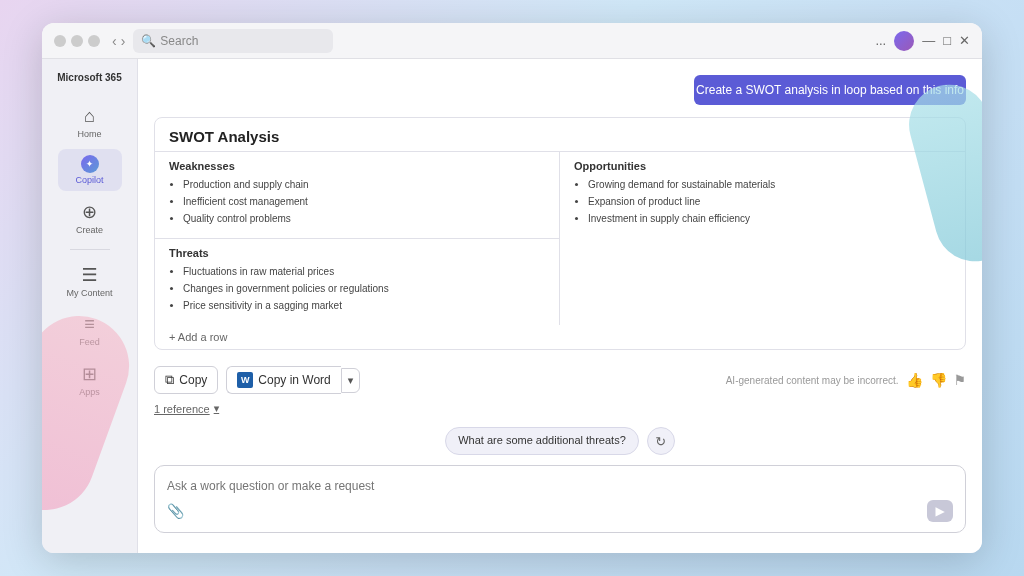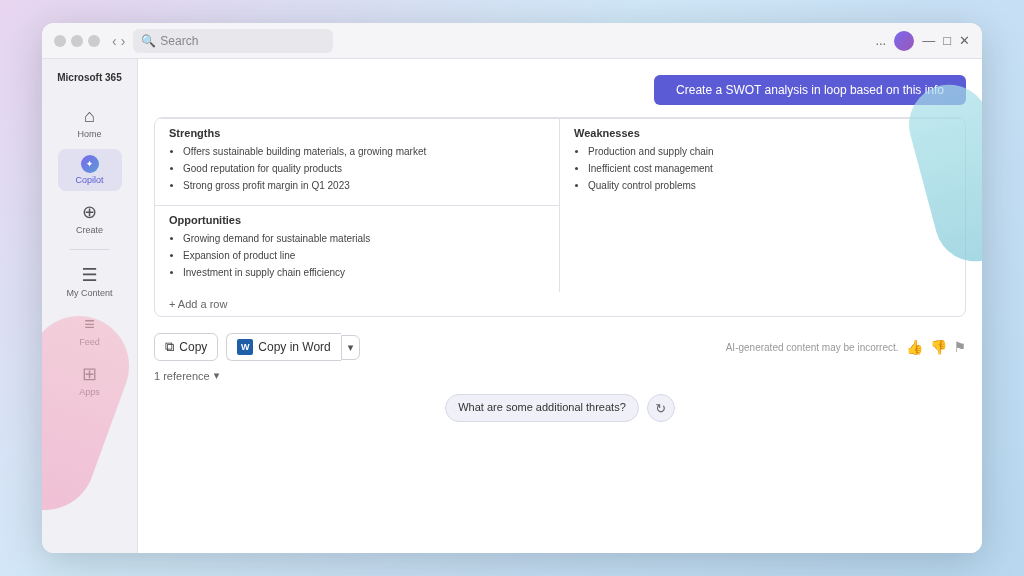--- a/index.html
+++ b/index.html
@@ -120,21 +120,21 @@
     .top-action {
       display: flex;
       justify-content: flex-end;
       margin-bottom: 12px;
     }
     .swot-create-btn {
       background: #5b5bd6;
       color: white;
       border: none;
       border-radius: 6px;
-      padding: 8px 22px;
+      padding: 8px 2px;
       font-size: 12px;
       cursor: pointer;
       font-weight: 500;
     }
 
     
     .swot-container {
       background: white;
       border: 1px solid #e0e0e8;
       border-radius: 8px;
@@ -249,20 +249,21 @@
 
     
     .reference-bar {
       font-size: 11px;
       color: #666;
       padding: 2px 0;
       display: flex;
       align-items: center;
       gap: 4px;
       cursor: pointer;
+      text-decoration: underline;
     }
 
     
     .suggestions-area {
       display: flex;
       gap: 8px;
       justify-content: center;
       padding: 10px 0 6px;
     }
     .suggestion-chip {
@@ -449,50 +450,51 @@
       </div>
     </div>
 
     <div class="content-area">
 
       <div class="top-action">
         <button class="swot-create-btn">Create a SWOT analysis in loop based on this info</button>
       </div>
 
       <div class="swot-container">
+        <div class="swot-title">SWOT Analysis</div>
 
         <div class="swot-grid">
 
-          <div class="swot-cell">
-            <div class="swot-cell-title">Strengths</div>
-            <ul>
-              <li>Offers sustainable building materials, a growing market</li>
-              <li>Good reputation for quality products</li>
-              <li>Strong gross profit margin in Q1 2023</li>
-            </ul>
-          </div>
 
           <div class="swot-cell">
             <div class="swot-cell-title">Weaknesses</div>
             <ul>
               <li>Production and supply chain</li>
               <li>Inefficient cost management</li>
               <li>Quality control problems</li>
             </ul>
           </div>
 
           <div class="swot-cell">
             <div class="swot-cell-title">Opportunities</div>
             <ul>
               <li>Growing demand for sustainable materials</li>
               <li>Expansion of product line</li>
               <li>Investment in supply chain efficiency</li>
             </ul>
           </div>
 
+          <div class="swot-cell">
+            <div class="swot-cell-title">Threats</div>
+            <ul>
+              <li>Fluctuations in raw material prices</li>
+              <li>Changes in government policies or regulations</li>
+              <li>Price sensitivity in a sagging market</li>
+            </ul>
+          </div>
         </div>
 
         <div class="add-row">+ Add a row</div>
       </div>
 
       <div class="action-bar">
         <button class="action-btn">
           <span class="btn-icon">⧉</span>
           <span>Copy</span>
         </button>
@@ -517,16 +519,25 @@
       <div class="reference-bar">
         <span>1 reference</span>
         <span>▾</span>
       </div>
 
       <div class="suggestions-area">
         <div class="suggestion-chip">What are some additional threats?</div>
         <div class="refresh-btn">↻</div>
       </div>
 
+      <div class="input-area">
+        <input class="input-field" type="text" placeholder="Ask a work question or make a request" style="">
+        <div class="input-actions">
+          <span class="attach-icon">📎</span>
+          <button class="send-btn">
+            <span>▶</span>
+          </button>
+        </div>
+      </div>
 
     </div>
   </div>
 </div>
 
 </body></html>

